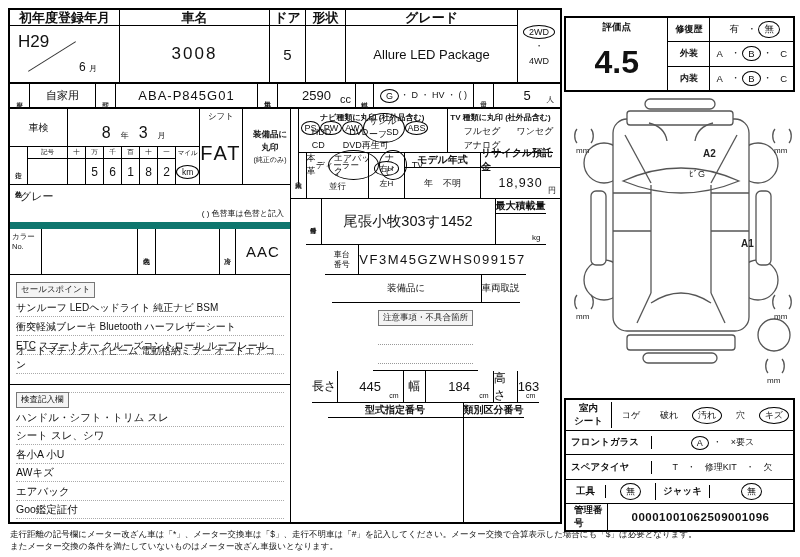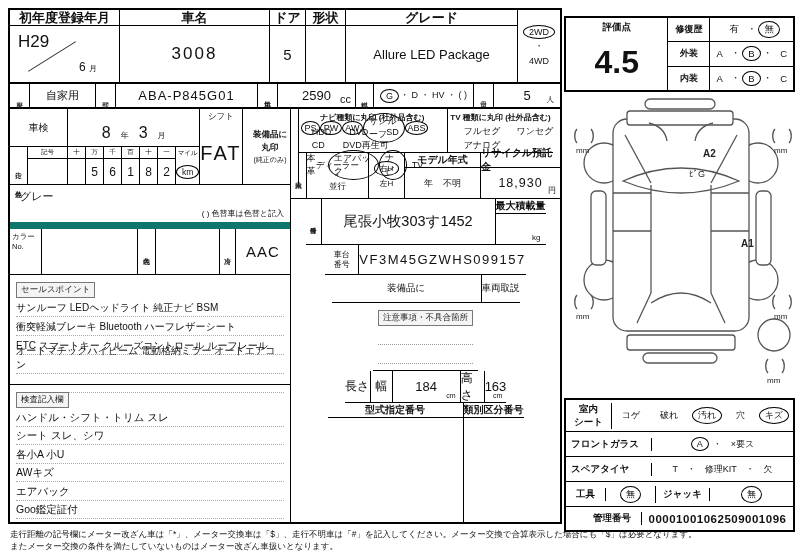--- a/index.html
+++ b/index.html
@@ -412,20 +412,24 @@
       </div>
 
       <div class="notesbox">
         <span class="tab">注意事項・不具合箇所</span>
         <div class="dline"></div>
         <div class="dline"></div>
       </div>
 
       <div class="dimsrow">
         <div class="dim-lab bR" style="width:26px">長さ</div>
+        <div class="dim-val bR" style="width:66px">
+          <span>445</span>
+          <span class="dim-unit">cm</span>
+        </div>
         <div class="dim-lab bR" style="width:22px">幅</div>
         <div class="dim-val bR" style="width:68px">
           <span>184</span>
           <span class="dim-unit">cm</span>
         </div>
         <div class="dim-lab bR" style="width:24px">高さ</div>
         <div class="dim-val" style="flex:1">
           <span>163</span>
           <span class="dim-unit">cm</span>
         </div>
@@ -586,21 +590,21 @@
       <div class="condlab bR" style="width:40px;justify-content:center;padding-left:0">工具</div>
       <div class="condopts bR" style="width:50px;flex:none">
         <span class="opt circled">無</span>
       </div>
       <div class="condlab bR" style="width:54px;justify-content:center;padding-left:0">ジャッキ</div>
       <div class="condopts">
         <span class="opt circled">無</span>
       </div>
     </div>
     <div class="condrow" style="flex:1">
-      <div class="condlab bR" style="width:76px;justify-content:center;padding-left:17px">管理番号</div>
+      <div class="condlab bR" style="width:42px;justify-content:center;padding-left:8px">管理番号</div>
       <div class="condopts" style="font-size:11.5px;font-weight:bold;letter-spacing:0.5px;justify-content:center">00001001062509001096</div>
     </div>
   </div>
 </div>
 
 <div class="footer">
   <div>走行距離の記号欄にメーター改ざん車は「*」、メーター交換車は「$」、走行不明車は「#」を記入してください。メーター交換で合算表示した場合にも「$」は必要となります。</div>
   <div>またメーター交換の条件を満たしていないものはメーター改ざん車扱いとなります。</div>
 </div>
 

